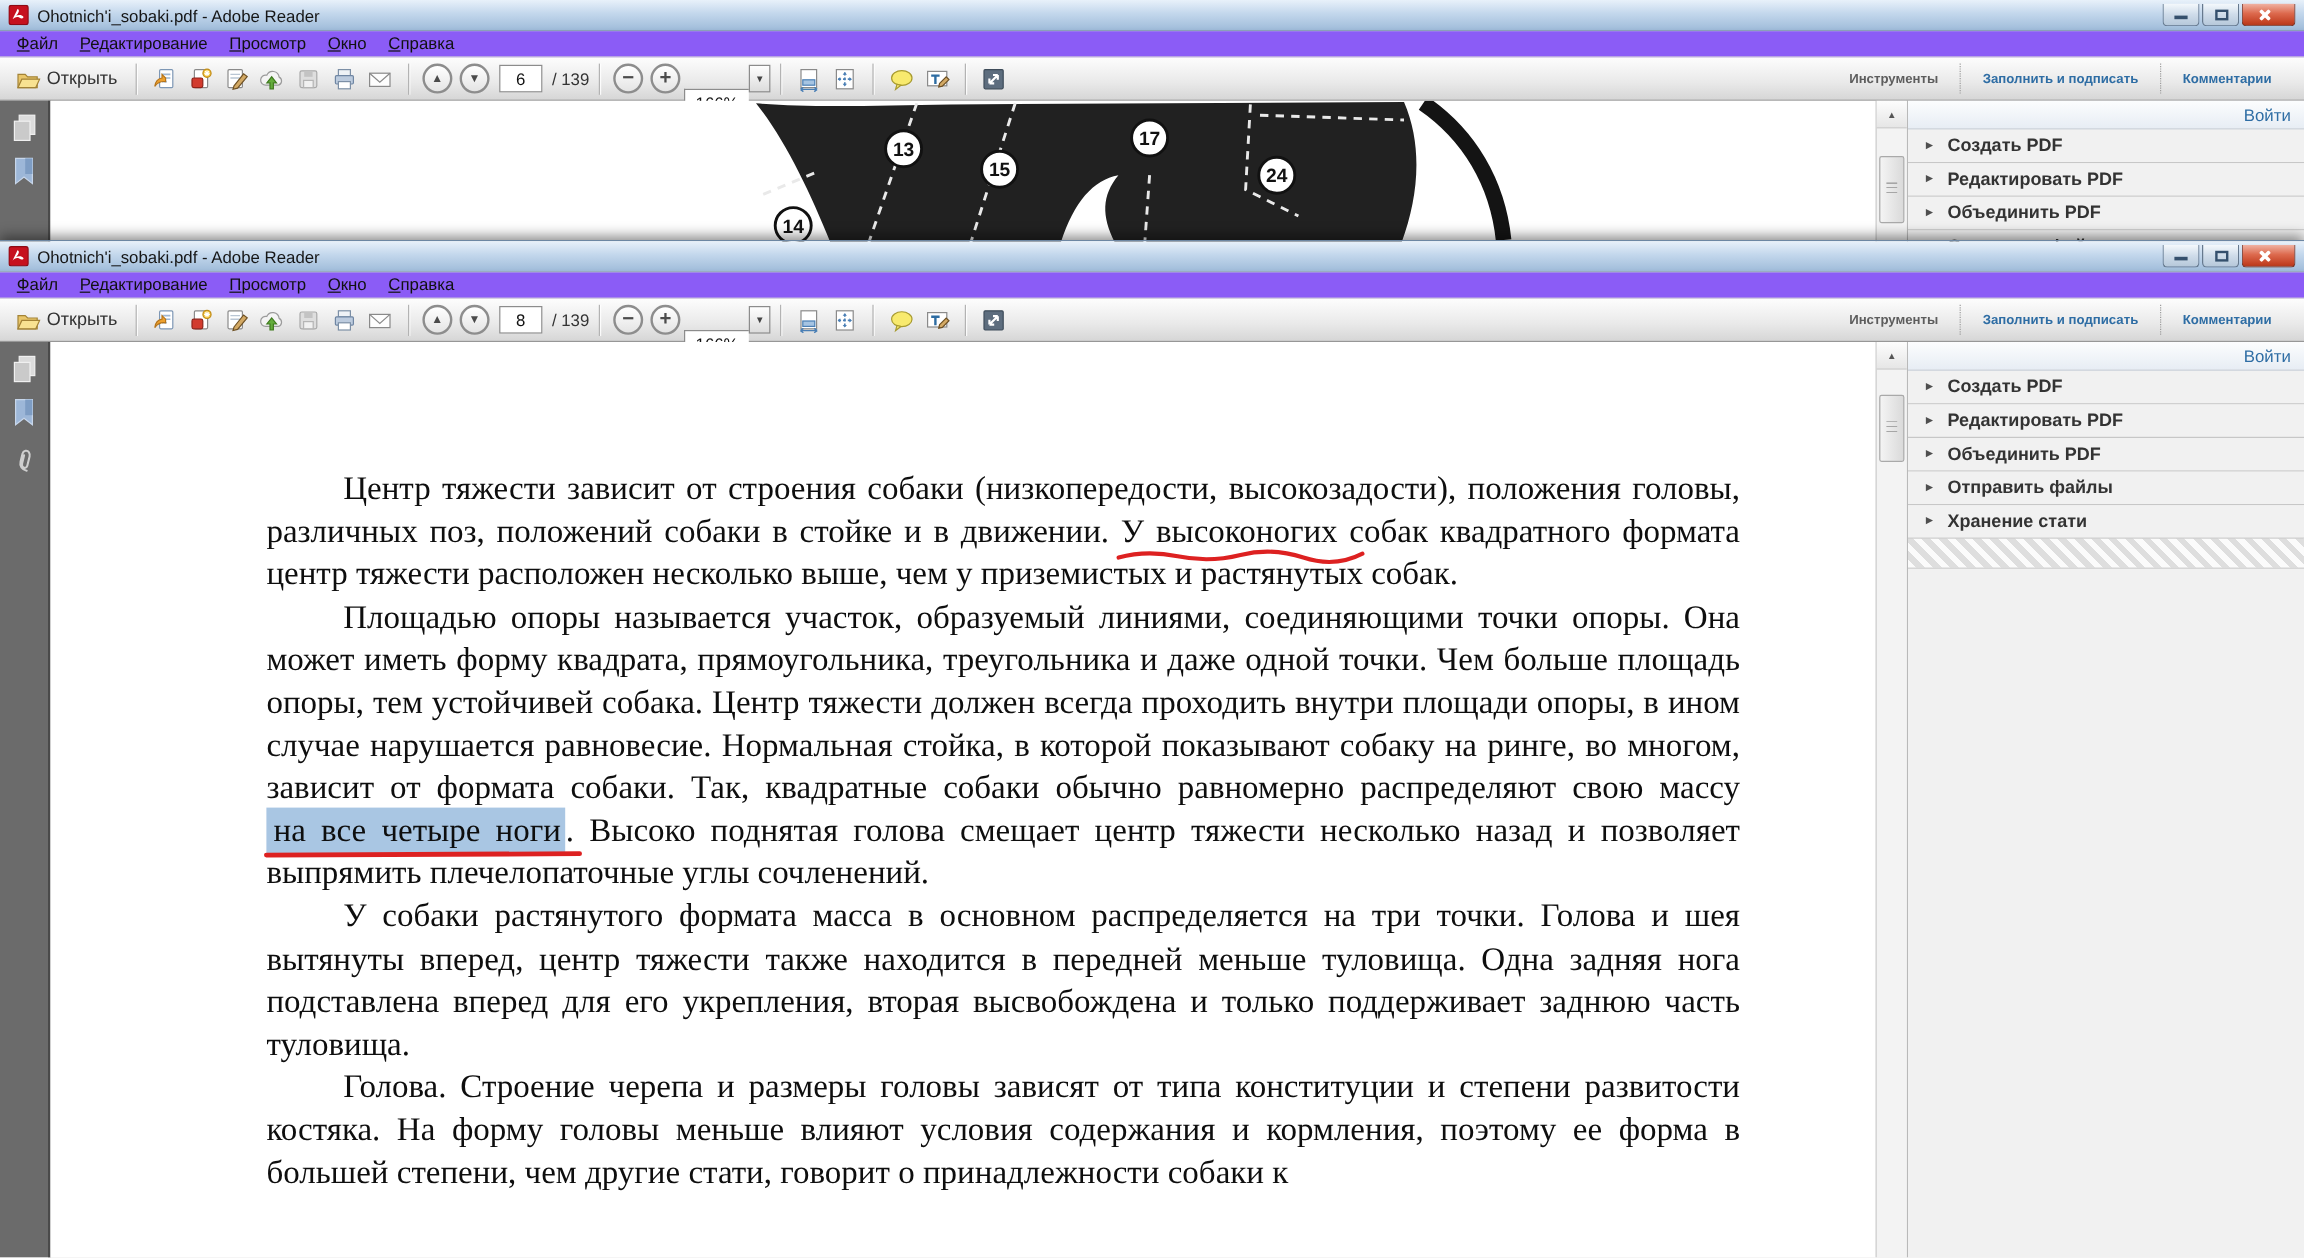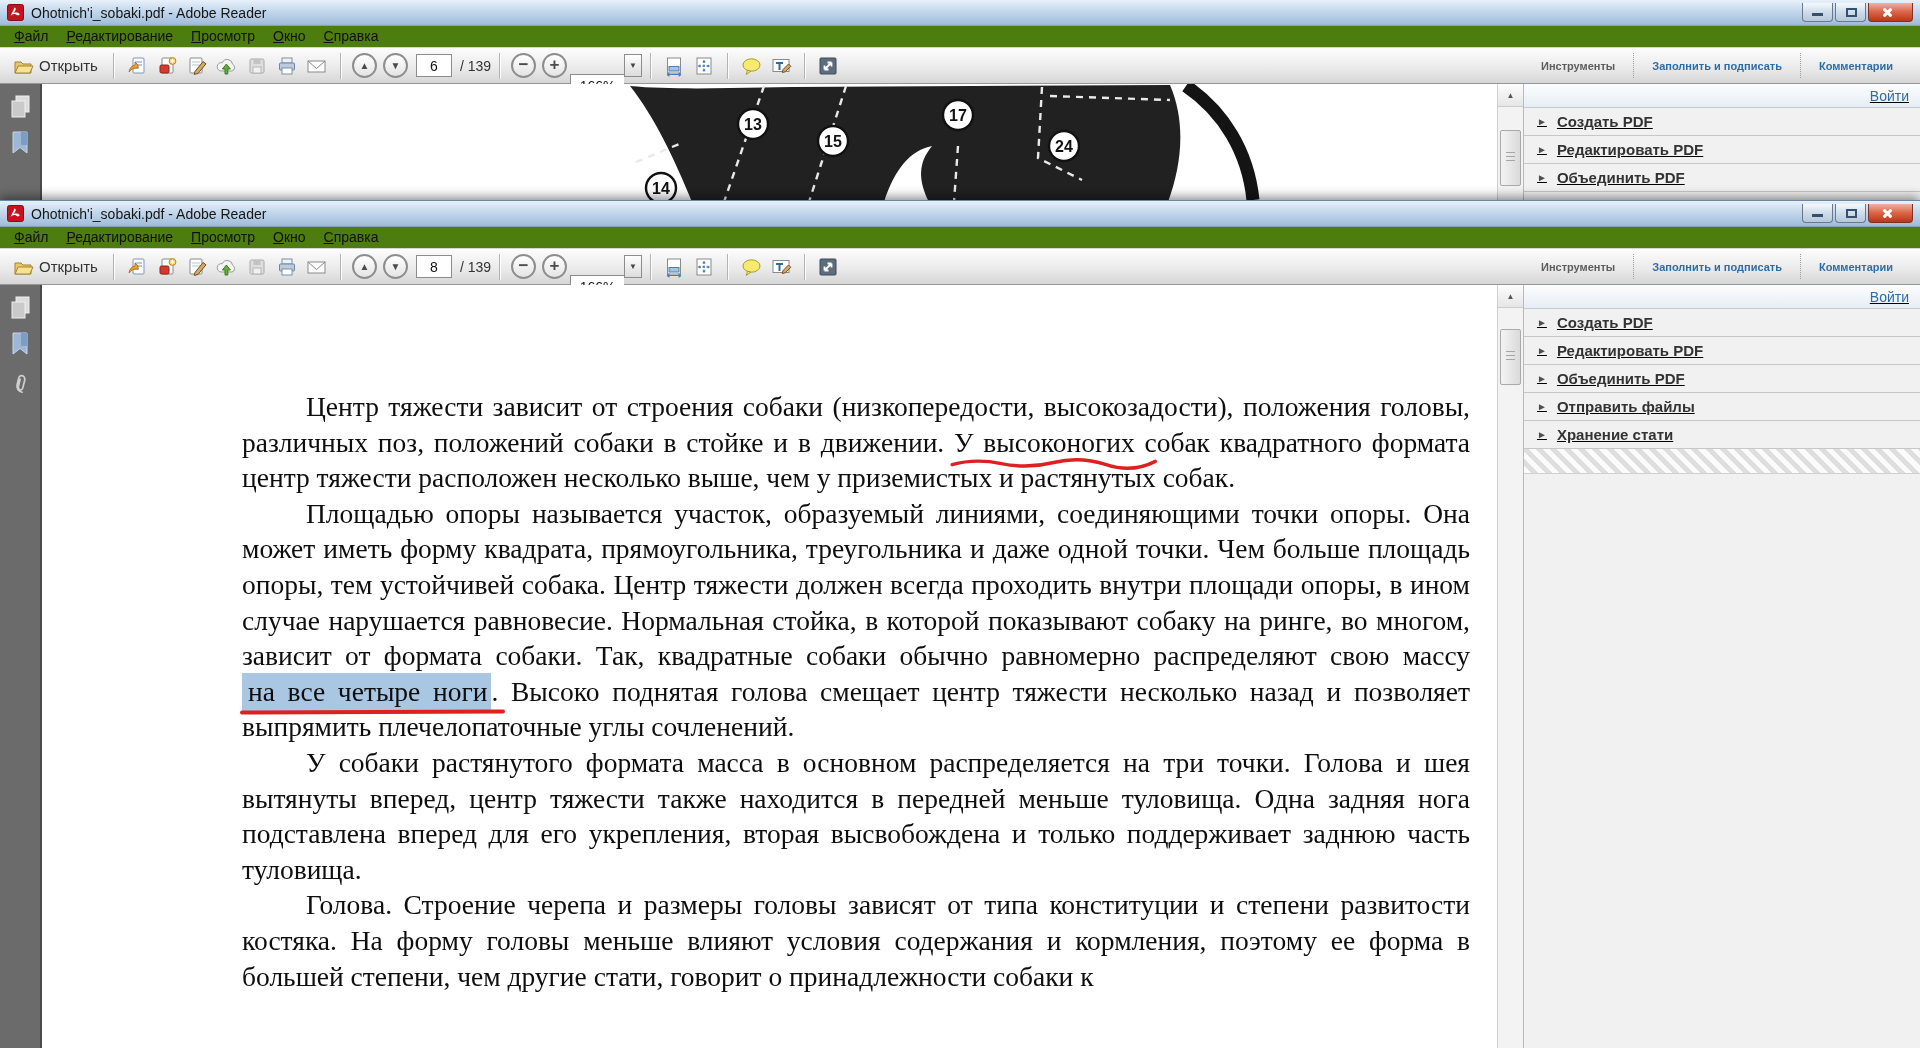--- a/index.html
+++ b/index.html
@@ -19,21 +19,21 @@
   .winbtns { margin-left:auto; display:flex; gap:2px; padding-top:0; }
   .winbtn { width:31px; height:19px; border:1px solid #66798e; border-top:none; border-radius:0 0 4px 4px;
     background:linear-gradient(#f5f9fc,#cfdcea 50%,#b6c8da); position:relative; cursor:default; }
   .winbtn .mini-bar { position:absolute; left:9px; bottom:5px; width:11px; height:3px; background:#35506d; }
   .winbtn .max-box { position:absolute; left:10px; top:5px; width:11px; height:9px; border:2px solid #35506d; }
   .winbtn.close { width:45px; background:linear-gradient(#f0b3a4,#dd6a4e 45%,#c23f22 90%,#b03a1e); border-color:#7e3322; }
   .winbtn.close .x1, .winbtn.close .x2 { position:absolute; left:17px; top:4px; width:3px; height:11px; background:#fff; border-radius:1px; }
   .winbtn.close .x1 { transform:rotate(45deg); } .winbtn.close .x2 { transform:rotate(-45deg); }
 
   
-  .menubar { height:22px; background:#4d7c0f; border-bottom:1px solid #d6d6d6; display:flex; align-items:flex-start; padding-left:5px; }
+  .menubar { height:22px; background:#8b5cf6; border-bottom:1px solid #d6d6d6; display:flex; align-items:flex-start; padding-left:5px; }
   .menu-item { display:inline-block; font-size:14px; color:#111; padding:2px 9px 3px; }
   .menu-item::first-letter { text-decoration:underline; }
 
   
   .toolbar { height:36px; background:linear-gradient(#fdfdfd,#e9e9e9 60%,#d6d6d6); border-bottom:1px solid #979797; display:flex; align-items:center; padding:0 9px; }
   .tb-sep { width:1px; height:26px; background:#b3b3b3; margin:0 8px; box-shadow:1px 0 0 rgba(255,255,255,.85); }
   .tb-btn { height:30px; min-width:30px; display:flex; align-items:center; justify-content:center; border-radius:3px; padding:0 3px; }
   .open-label { font-size:15px; color:#333; margin:0 4px 0 5px;text-align:right; }
   .circle-btn { width:25px; height:25px; border-radius:50%; border:2px solid #8d8d8d; margin:0 3px;
     background:linear-gradient(#ffffff,#e4e4e4); color:#4b4b4b; display:flex; align-items:center; justify-content:center; }
@@ -61,32 +61,32 @@
   .sb-btn { height:23px; border-bottom:1px solid #cbcbcb; background:linear-gradient(#fdfdfd,#e6e6e6);
     display:flex; align-items:center; justify-content:center; font-size:8px; color:#555; }
   .sb-thumb { position:absolute; left:2px; right:2px; height:56px; border:1px solid #a9a9a9; border-radius:2px;
     background:linear-gradient(90deg,#f4f4f4,#dadada); }
   .sb-thumb::after { content:""; position:absolute; left:5px; right:5px; top:50%; height:11px; margin-top:-6px;
     background:repeating-linear-gradient(to bottom, #a6a6a6 0 1px, transparent 1px 4px); }
   #win-back .sb-thumb { top:46px; }
   #win-front .sb-thumb { top:44px; }
 
   
-  .panel { width:397px; flex:none; background:#f1f1f1; border-left:1px solid #b9b9b9;text-decoration:underline; }
+  .panel { width:331px; flex:none; background:#f1f1f1; border-left:1px solid #b9b9b9; }
   .signin-bar { height:24px; background:linear-gradient(#fcfdfe,#e7edf4); border-bottom:1px solid #c2cbd5;
     display:flex; align-items:center; justify-content:flex-end; padding:0 11px; font-size:14px; color:#2e6da4; }
   .panel-item { height:28px; display:flex; align-items:center; gap:10px; padding:0 13px; border-bottom:1px solid #c7c7c7;
     font-size:15px; font-weight:bold; color:#333; background:#f1f1f1; }
   .panel-arrow { font-size:10px; color:#4f4f4f; flex:none; }
   .panel-hatch { height:25px; border-bottom:1px solid #cfcfcf;
     background:repeating-linear-gradient(45deg, #fbfbfb 0 5px, #dedede 5px 10px); }
 
   
   .doc-text { position:absolute; left:180px; top:104px; width:1228px; font-family:"Liberation Serif", serif;
-    font-size:27.5px; line-height:35.6px; color:#0e0e0e; text-align:justify;margin-left:20px; }
+    font-size:27.5px; line-height:35.6px; color:#0e0e0e; text-align:justify; }
   .doc-text p { margin:0; text-indent:64px; }
   .lead-bold { font-weight:normal; }
   .marked { position:relative; white-space:nowrap; }
   .marked svg { position:absolute; left:-5px; bottom:-11px; width:116%; height:13px; overflow:visible; }
   .hl { background:#a9c6e3; padding:3px 4px 4px 6px; position:relative; white-space:nowrap; }
   .hl::after { content:""; position:absolute; left:-2px; right:-14px; bottom:-3px; height:4px;
     background:#dd2121; border-radius:3px; transform:rotate(-0.25deg); }
 
   
   .diagram-wrap { position:absolute; left:570px; top:0; width:662px; height:118px; }

